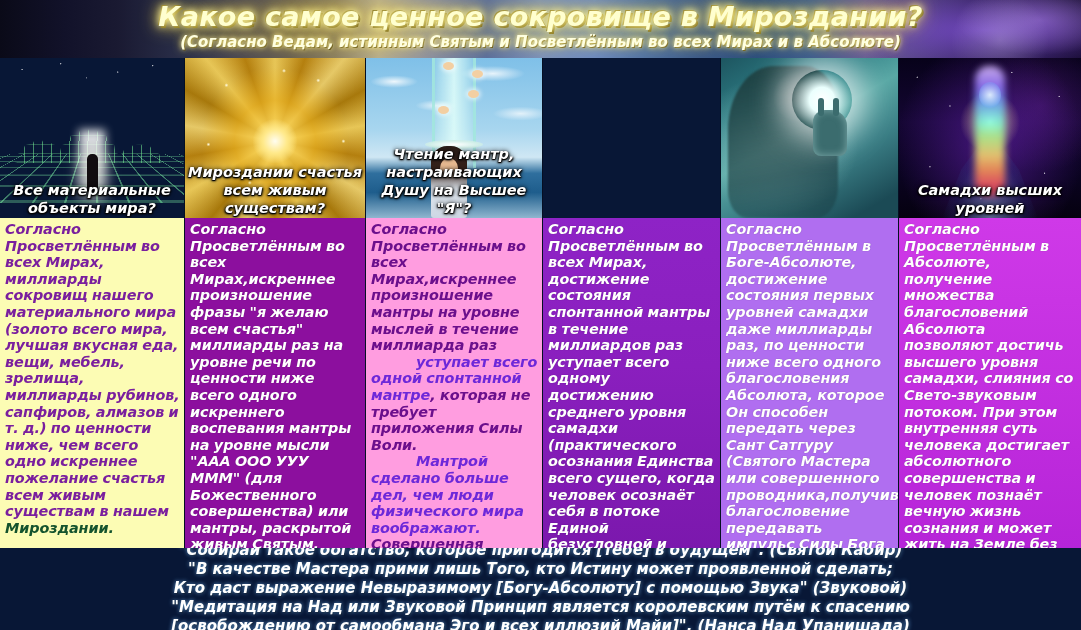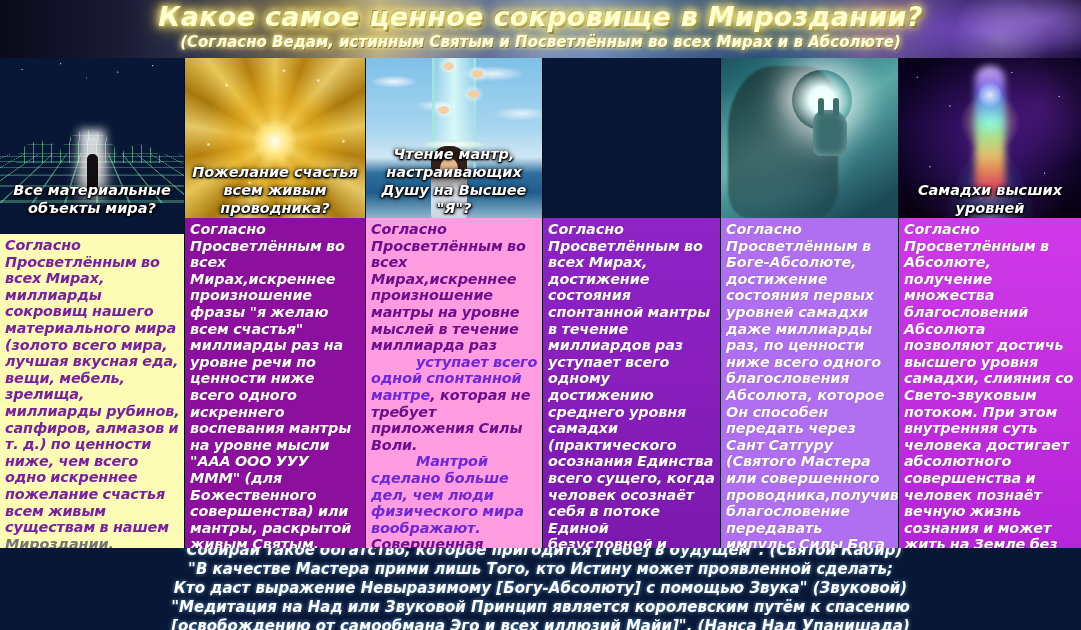--- a/index.html
+++ b/index.html
@@ -85,21 +85,21 @@
   .col {
     position: relative;
     display: flex;
     flex-direction: column;
     height: 100%;
     overflow: hidden;
     border-right: 1px solid rgba(0,0,0,.35);
   }
   .col:last-child { border-right: none; justify-content: center; }
 
-  .col-1 { flex: 0 0 185px; gap: 16px; }
+  .col-1 { flex: 0 0 185px; }
   .col-2 { flex: 0 0 181px; }
   .col-3 { flex: 0 0 177px; justify-content: flex-end; }
   .col-4 { flex: 0 0 178px; align-items: flex-end; }
   .col-5 { flex: 0 0 178px; }
   .col-6 { flex: 0 0 182px; }
 
   
   .imgbox {
     position: relative;
     flex: 0 0 160px;
@@ -356,21 +356,21 @@
     font-family: "DejaVu Sans", sans-serif;
     font-weight: bold;
     font-style: italic;
     font-size: 14.4px;
     line-height: 16.6px;
     overflow: hidden;
     word-spacing: -.5px;
     letter-spacing: -.1px;
   }
   .tb-1 { background: #fcfcb4; color: #7a1f9e; }
-  .tb-1 .hl { color: #737373; }
+  .tb-1 .hl { color: #14532d; }
   .tb-2 { background: #8c0f9e; color: #ffffff; }
   .tb-3 { background: #ff9de0; color: #6b0f8c; }
   .tb-3 .hl { color: #6d28d9; margin-left: 45px; }
   .tb-4 { background: linear-gradient(180deg, #8e23c6 0%, #8a1fbe 45%, #7b18ad 100%); color: #ffffff; }
   .tb-5 { background: #b06ef0; color: #ffffff; }
   .tb-6 { background: linear-gradient(180deg, #cf39e8 0%, #c32fe0 50%, #b624d8 100%); color: #ffffff; }
 
   .tb-2, .tb-4, .tb-5, .tb-6 { text-shadow: 0 0 1px rgba(0,0,0,.35); }
 
   
@@ -419,21 +419,21 @@
         <div class="beam"></div>
         <div class="figure"></div>
         <div class="caption">Все материальные объекты мира?</div>
       </div>
       <div class="textbox tb-1"><span>Согласно Просветлённым во всех Мирах, миллиарды сокровищ нашего материального мира (золото всего мира, лучшая вкусная еда, вещи, мебель, зрелища, миллиарды рубинов, сапфиров, алмазов и т. д.) по ценности ниже, чем всего одно искреннее пожелание счастья всем живым существам в нашем </span><span class="hl">Мироздании.</span></div>
     </div>
 
     <div class="col col-2">
       <div class="imgbox scene-2">
         <div class="sparks"></div>
-        <div class="caption">Пожелание счастья всем живым проводника?</div>
+        <div class="caption">Мироздании счастья всем живым существам?</div>
       </div>
       <div class="textbox tb-2"><span>Согласно Просветлённым во всех Мирах,искреннее произношение фразы "я желаю всем счастья" миллиарды раз на уровне речи по ценности ниже всего одного искреннего воспевания мантры на уровне мысли "ААА ООО УУУ МММ" (для Божественного совершенства) или мантры, раскрытой живым Святым. Мантра содержит силу Высших сфер и очищает от пороков</span></div>
     </div>
 
     <div class="col col-3">
       <div class="imgbox scene-3">
         <div class="clouds"></div>
         <div class="pillar"></div>
         <div class="ring"></div>
         <div class="angel a1"></div>

